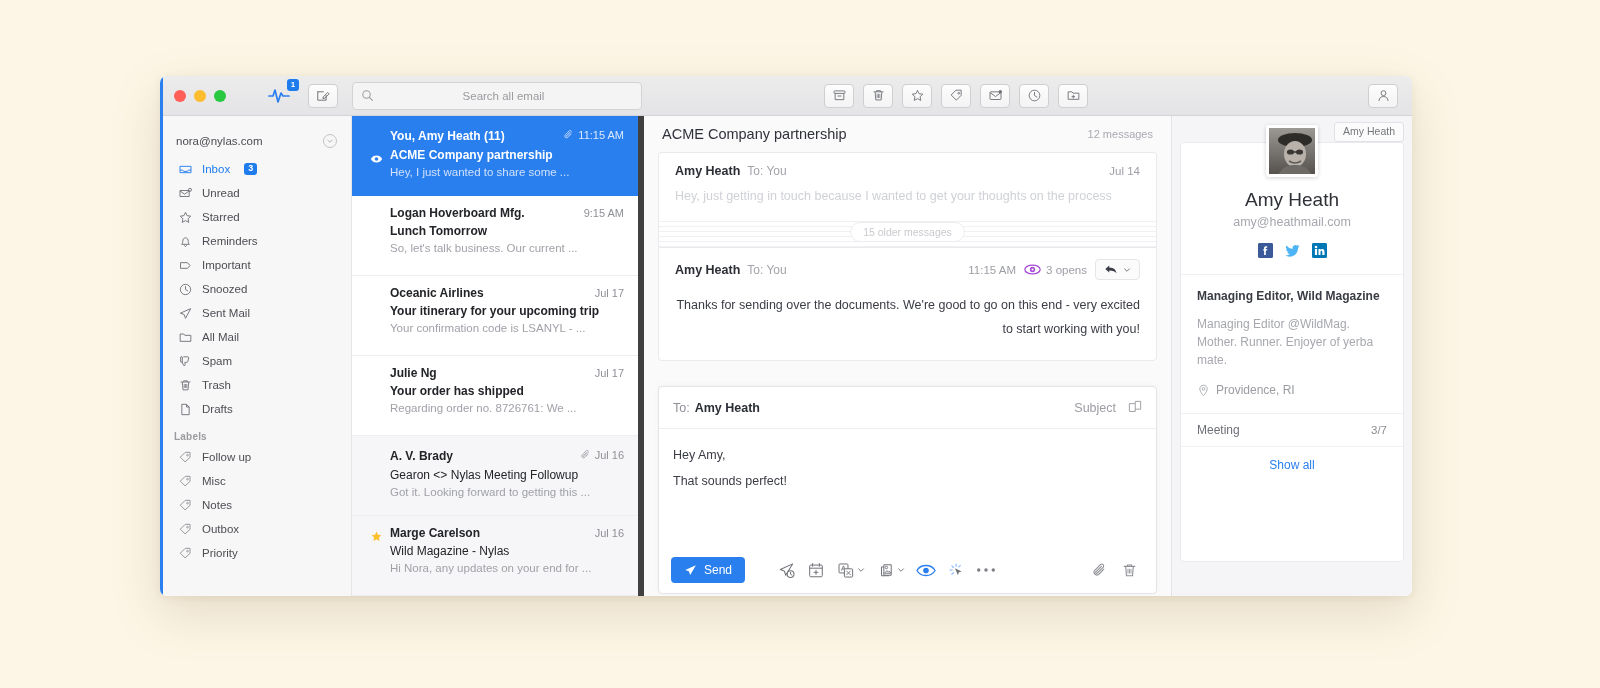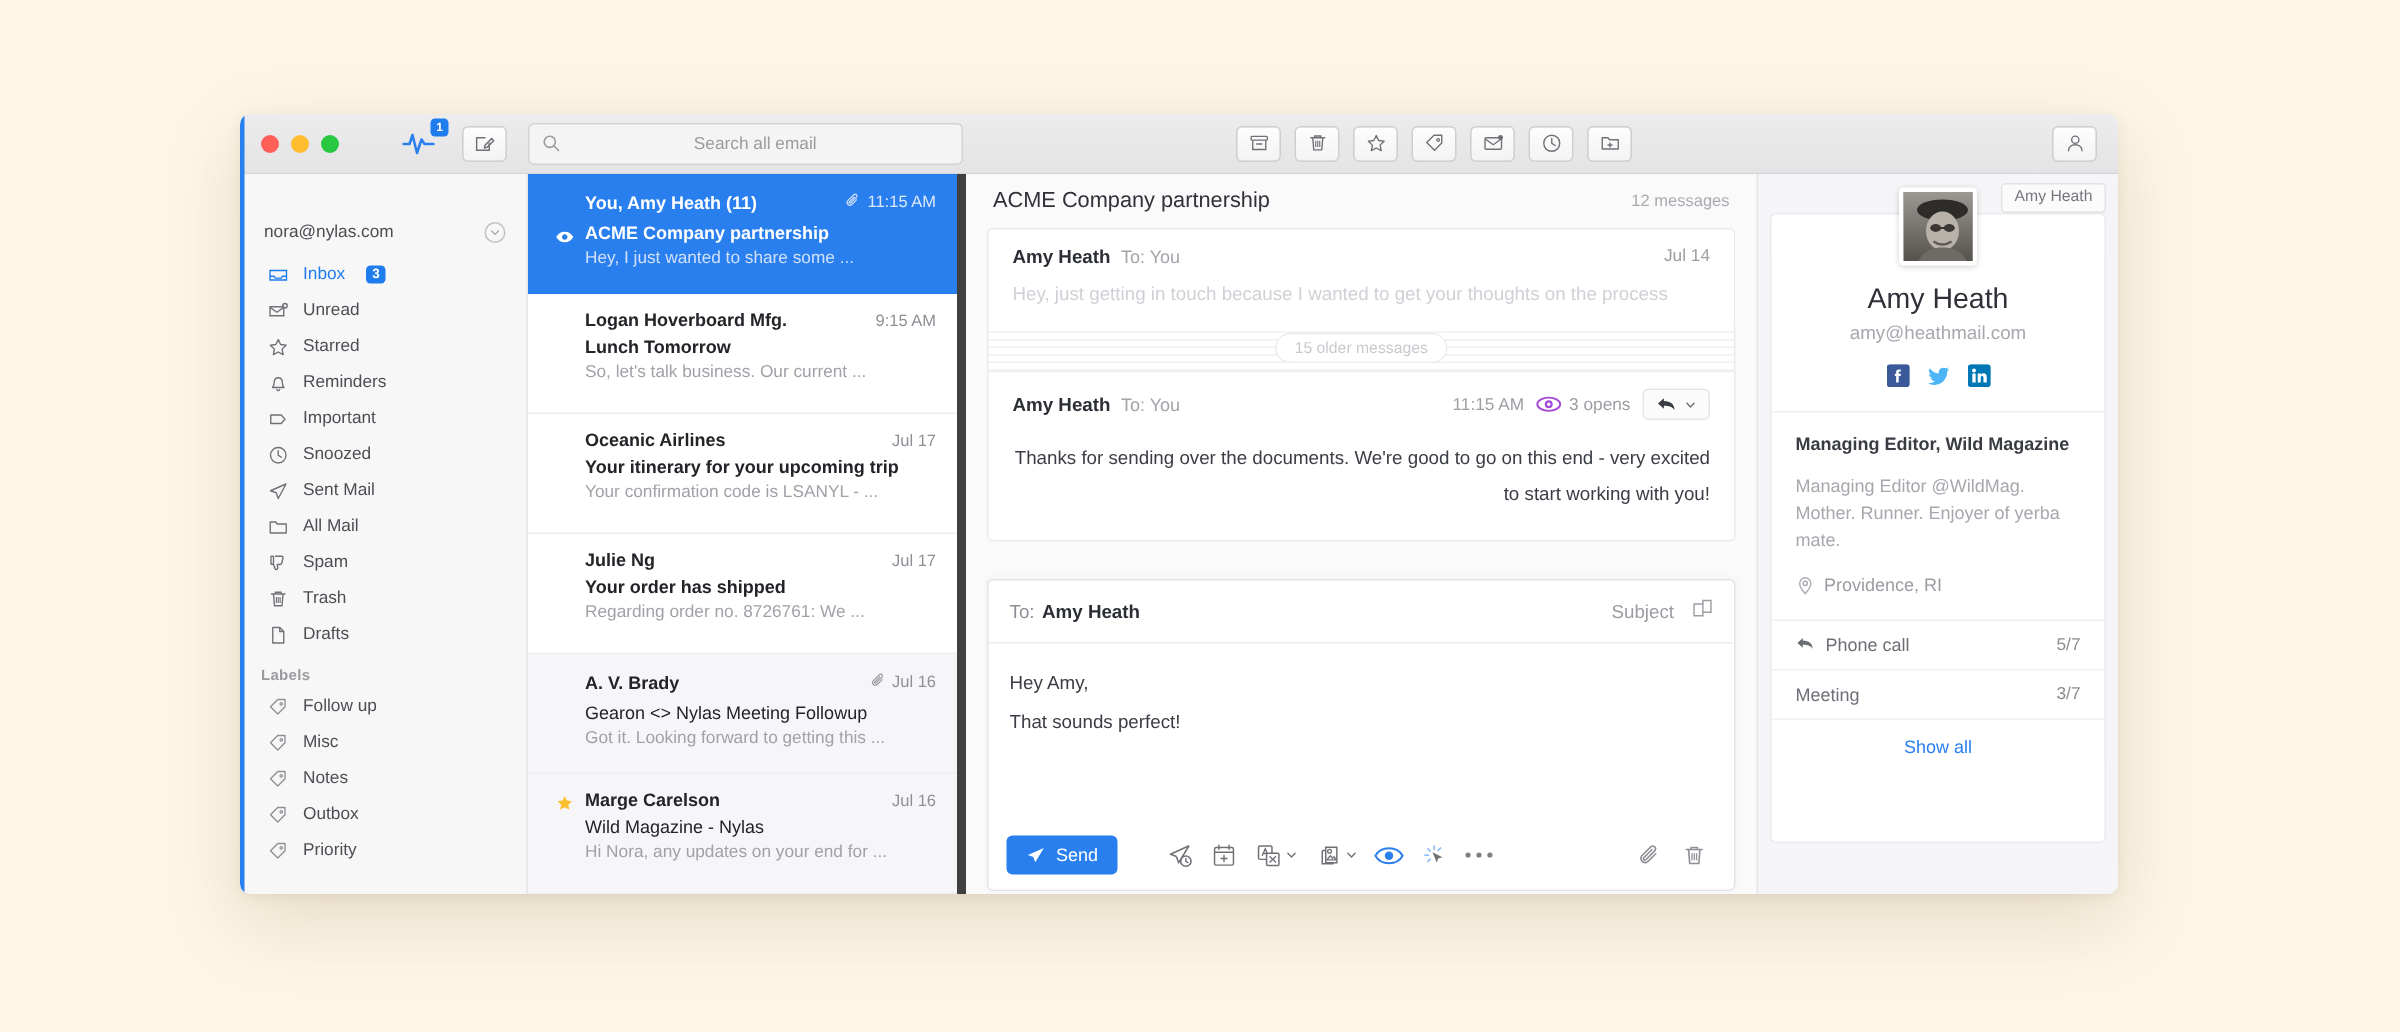--- a/index.html
+++ b/index.html
@@ -87,21 +87,21 @@
   #right-tools { position: absolute; right: 14px; display: flex; }
 
   
   #body-split { flex: 1; display: flex; min-height: 0; }
 
   
   #sidebar {
     width: 192px; flex: none;
     background: #f7f7f8;
     border-right: 1px solid #e6e6e8;
-    padding-top: 28px;
+    padding-top: 14px;
     overflow: hidden;
   }
   #account-row {
     display: flex; align-items: center; justify-content: space-between;
     padding: 0 14px 0 16px; height: 22px; margin-bottom: 5px;
   }
   #account-email { font-size: 11.5px; color: #4c4d52; }
   #account-chevron {
     width: 14px; height: 14px; border-radius: 50%;
     border: 1px solid #c2c3c7;
@@ -893,31 +893,20 @@
           <div id="contact-loc">
             <svg width="13" height="13" viewBox="0 0 14 14">
               <path d="M7 1.3c2.2 0 4 1.8 4 4 0 2.9-4 7.4-4 7.4S3 8.2 3 5.3c0-2.2 1.8-4 4-4z" fill="none" stroke="#a9abb1" stroke-width="1"></path>
               <circle cx="7" cy="5.3" r="1.5" fill="none" stroke="#a9abb1" stroke-width="1"></circle>
             </svg>
             <span>Providence, RI</span>
           </div>
         </div>
 
 
-        <div class="topic-row">
-          <span class="topic-left">
-            <span>
-              <svg width="13" height="10" viewBox="0 0 16 12">
-                  <path d="M6 1.5L1.5 5.5 6 9.5V7.1c4.2 0 6.6.9 8.2 3.4-.3-4.6-3-6.7-8.2-6.9z" fill="#6d6f76"></path>
-                </svg>
-            </span>
-            <span>Phone call</span>
-          </span>
-          <span class="topic-count">5/7</span>
-        </div>
 
         <div class="topic-row">
           <span class="topic-left">
             <span>Meeting</span>
           </span>
           <span class="topic-count">3/7</span>
         </div>
 
         <div id="show-all">Show all</div>
       </div>

